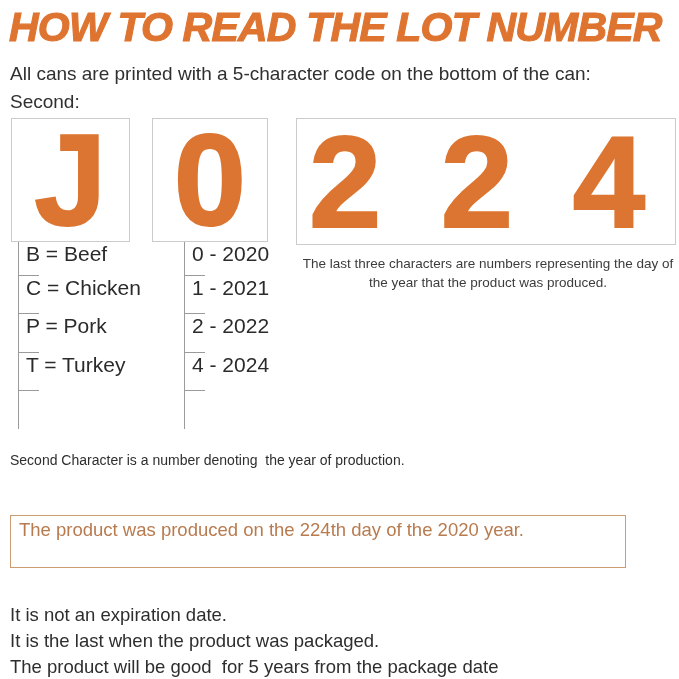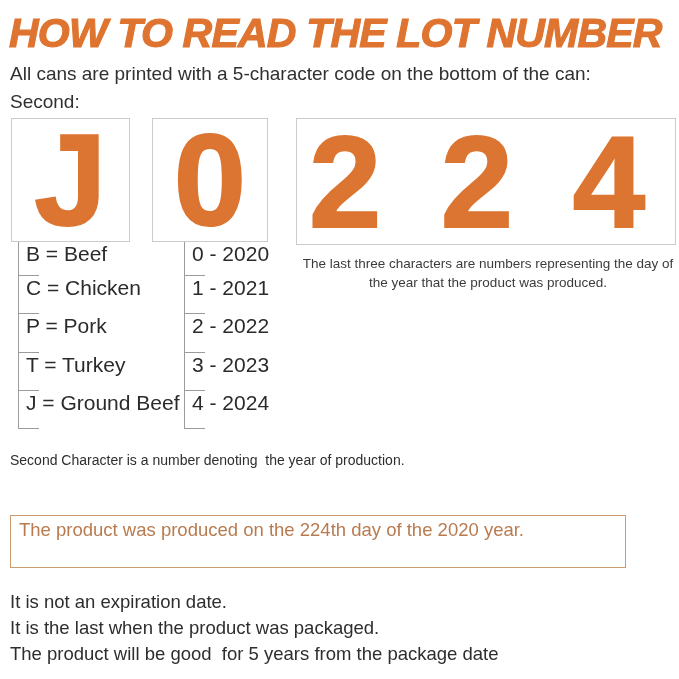--- a/index.html
+++ b/index.html
@@ -8,21 +8,21 @@
     width: 679px; height: 679px;
     font-family: "Liberation Sans", sans-serif;
     color: #2e2e2e;
     position: relative;
     overflow: hidden;
   }
   .abs { position: absolute; }
 
   
   #title {
-    left: 9px; top: 10px; width: 668px;
+    left: 9px; top: 4px; width: 668px;
     font-size: 41px; font-weight: bold; font-style: italic;
     letter-spacing: -0.8px;
     color: #DE7430;
     -webkit-text-stroke: 1.1px #DE7430;
     white-space: nowrap;
   }
 
   
   #intro { left: 10px; top: 63px; font-size: 19px; color: #303030; white-space: pre-wrap; }
   #example { left: 10px; top: 91px; font-size: 19px; color: #303030; }
@@ -82,21 +82,21 @@
   #highlight-box {
     left: 10px; top: 515px; width: 616px; height: 53px;
     border: 1px solid #cb9c70;
     padding: 1px 8px;
     font-size: 18.5px; line-height: 26px;
     color: #b87b4f;
     white-space: nowrap;
   }
 
   
-  #footer-notes { left: 10px; top: 589px; font-size: 18.5px; line-height: 26px; color: #2e2e2e; }
+  #footer-notes { left: 10px; top: 602px; font-size: 18.5px; line-height: 26px; color: #2e2e2e; }
   #footer-notes div { white-space: pre-wrap; }
 </style>
 </head>
 <body>
 
 <div id="title" class="abs">HOW TO READ THE LOT NUMBER</div>
 
 <div id="intro" class="abs">All cans are printed with a 5-character code on the bottom of the can:</div>
 <div id="example" class="abs">Second:</div>
 
@@ -118,37 +118,31 @@
     </div>
   <div class="lrow">
       <span>C = Chicken</span>
     </div>
   <div class="lrow">
       <span>P = Pork</span>
     </div>
   <div class="lrow">
       <span>T = Turkey</span>
     </div>
-  <div class="lrow">
-      <span>J = Ground Beef</span>
-    </div>
 </div>
 
 <div id="ladder-years" class="abs ladder">
   <div class="lrow">
       <span>0 - 2020</span>
     </div>
   <div class="lrow">
       <span>1 - 2021</span>
     </div>
   <div class="lrow">
       <span>2 - 2022</span>
-    </div>
-  <div class="lrow">
-      <span>3 - 2023</span>
     </div>
   <div class="lrow">
       <span>4 - 2024</span>
     </div>
 </div>
 
 <div id="last3-note" class="abs">The last three characters are numbers representing the day of the year that the product was produced.</div>
 
 <div id="explanations" class="abs">
   <div>Second Character is a number denoting  the year of production.</div>

